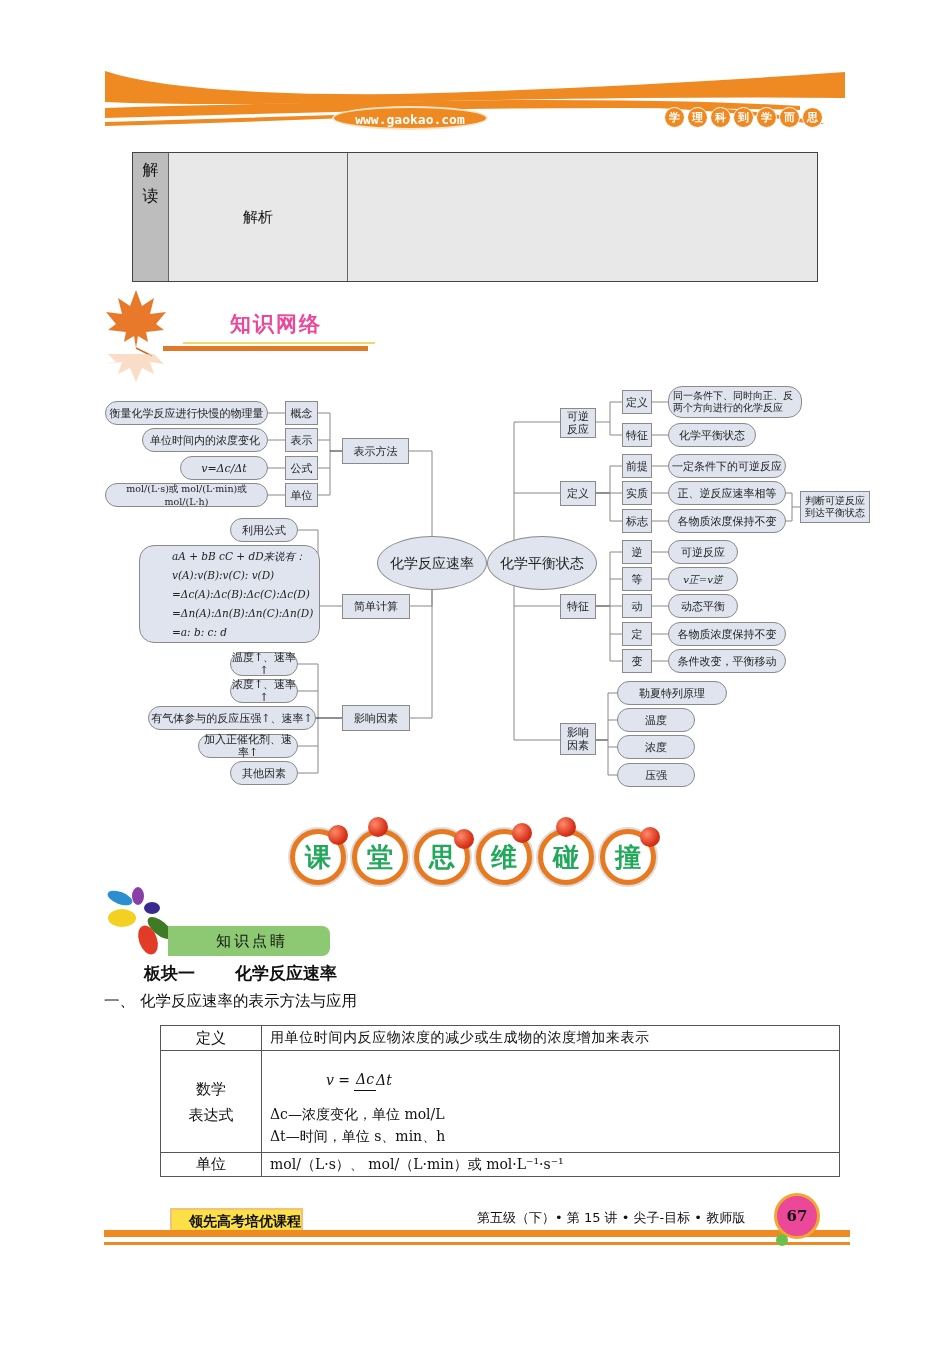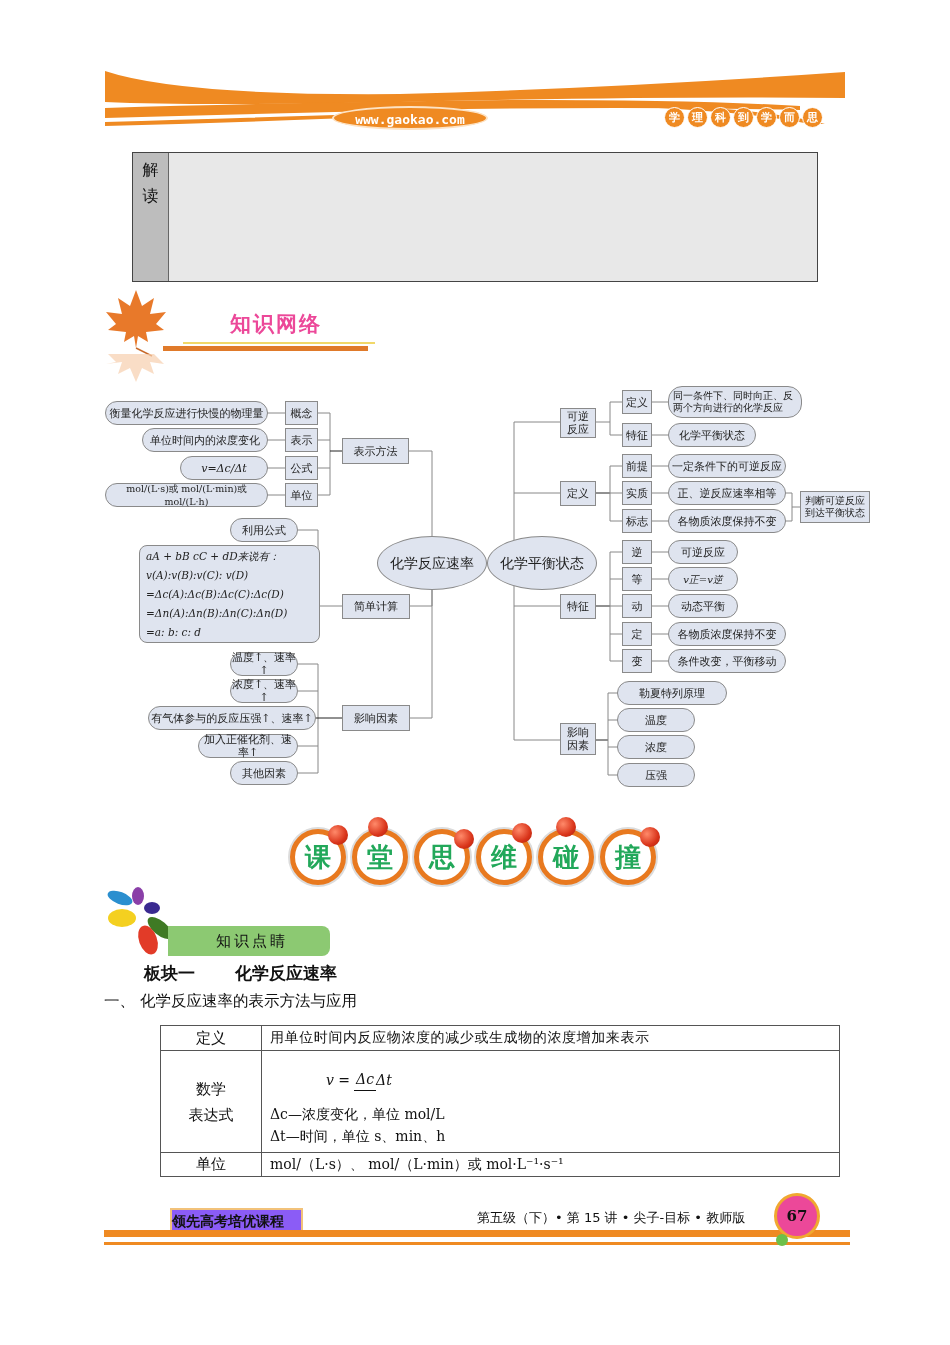--- a/index.html
+++ b/index.html
@@ -33,22 +33,22 @@
   .sec-line1 { position: absolute; left: 183px; top: 342px; width: 192px; height: 2px; background: #f1d869; }
   .sec-line2 { position: absolute; left: 163px; top: 346px; width: 205px; height: 5px; background: #e07a2a; }
 
   
   .node { position: absolute; box-sizing: border-box; background: #dfe4ef; border: 1px solid #8a8a8a;
           font-size: 11px; color: #222; display: flex; align-items: center; justify-content: center;
           text-align: center; line-height: 13px; }
   .pill { border-radius: 14px; }
   .rect { border-radius: 0; }
   .ell { border-radius: 50%; font-size: 14px; }
-  .formula-box { border-radius: 8px; flex-direction: column; align-items: flex-start; justify-content: center;
-                 padding-left: 6px; font-size: 10.5px; line-height: 19px; font-style: italic; }
+  .formula-box { border-radius: 15px; flex-direction: column; align-items: flex-start; justify-content: center;
+                 padding-left: 32px; font-size: 10.5px; line-height: 19px; font-style: italic; }
   .lines { position: absolute; left: 0; top: 0; }
 
   
   .bubbles { position: absolute; left: 290px; top: 823px; display: flex; gap: 0; }
   .bub { position: relative; width: 62px; height: 62px; margin-right: 0px; }
   .bub .ring { position: absolute; left: 0; top: 6px; width: 56px; height: 56px; border-radius: 50%;
                background: #fff; border: 5px solid #e8791f; box-sizing: border-box;
                box-shadow: 0 0 0 2px #dcdcdc; display: flex; align-items: center; justify-content: center;
                font-family: "DejaVu Sans", sans-serif; font-weight: bold; font-size: 26px; color: #22a85a; }
   .bub .ball { position: absolute; width: 20px; height: 20px; border-radius: 50%;
@@ -68,21 +68,21 @@
   .def-table { position: absolute; left: 160px; top: 1025px; width: 680px; border-collapse: collapse;
                font-size: 14px; }
   .def-table td { border: 1px solid #555; padding: 2px 8px; vertical-align: middle; }
   .def-table td.k { width: 84px; text-align: center; font-family: "DejaVu Sans", sans-serif; font-size: 15px; }
   .frac { display: inline-flex; flex-direction: row; align-items: center; vertical-align: middle; font-style: italic; }
   .frac .num { border-bottom: 1px solid #111; padding: 0 2px; }
 
   
   .ft-brand { position: absolute; left: 170px; top: 1208px; width: 133px; height: 22px; border: 2px solid #f2c27a;
               border-bottom: none; font-family: "DejaVu Sans", sans-serif; font-weight: bold; font-size: 14px;
-              text-align: left; line-height: 22px; box-sizing: border-box; background: #8b5cf6; }
+              text-align: right; line-height: 22px; box-sizing: border-box; background: #fde047; }
   .ft-course { position: absolute; left: 477px; top: 1209px; font-family: "DejaVu Sans", sans-serif; font-size: 13px; }
   .ft-bar1 { position: absolute; left: 104px; top: 1230px; width: 746px; height: 7px; background: #ef8a22; }
   .ft-bar2 { position: absolute; left: 104px; top: 1242px; width: 746px; height: 3px; background: #ef8a22; }
   .pg-circle { position: absolute; left: 774px; top: 1193px; width: 46px; height: 46px; border-radius: 50%;
                background: #ec4899; border: 3px solid #f0a830; box-sizing: border-box; text-align: center;
                line-height: 40px; font-weight: bold; font-size: 15px; }
   .pg-dot { position: absolute; left: 776px; top: 1234px; width: 12px; height: 12px; border-radius: 50%; background: #6cc04a; }
 </style>
 </head>
 <body>
@@ -102,20 +102,21 @@
   <span>学</span>
   <span>而</span>
   <span>思</span>
 </div>
 
 <div class="jd-table">
   <div class="jd-side">
     <div>解</div>
     <div>读</div>
   </div>
+  <div class="jd-mid">解析</div>
 </div>
 
 <svg class="abs" style="left:104px;top:288px" width="66" height="96">
   <path d="M32 2 L38 18 L50 10 L46 26 L62 24 L52 36 L60 42 L42 44 L44 54 L34 48 L32 60 L30 48 L20 54 L22 44 L4 42 L12 36 L2 24 L18 26 L14 10 L26 18 Z" fill="#e8792a"></path>
   <path d="M32 60 L48 68" stroke="#c86a2a" stroke-width="1.5"></path>
   <path d="M32 94 L38 80 L50 86 L46 74 L60 76 L50 66 L4 66 L12 74 L2 76 L18 74 L14 86 L26 80 Z" fill="#f6cfae" opacity="0.7"></path>
 </svg>
 <div class="sec-title">知识网络</div>
 <div class="sec-line1"></div>
 <div class="sec-line2"></div>

